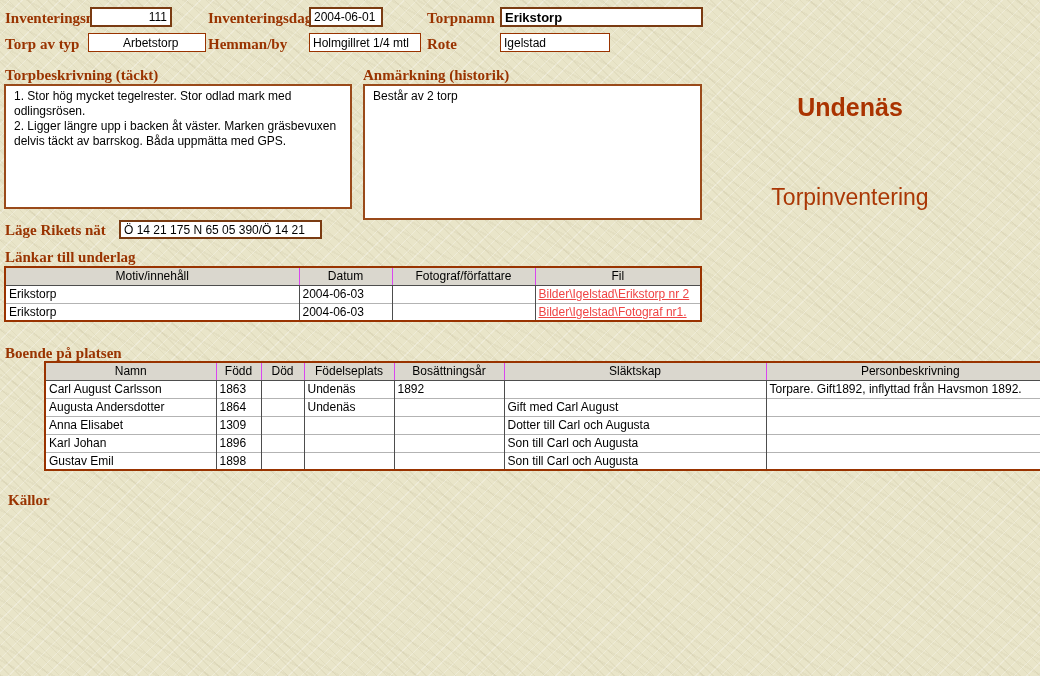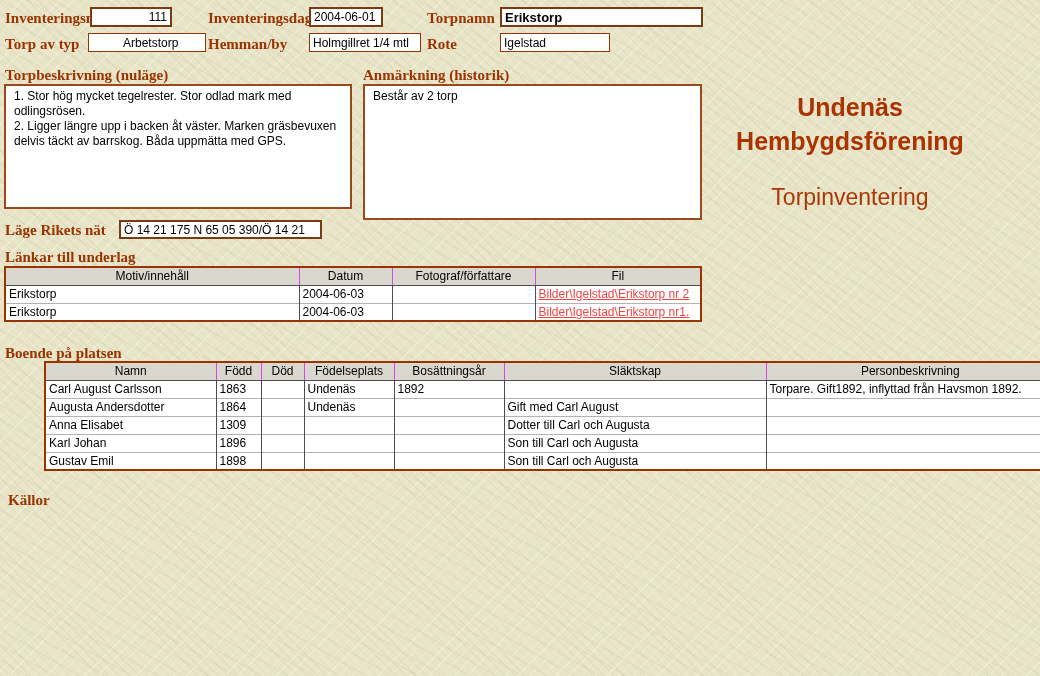--- a/index.html
+++ b/index.html
@@ -118,32 +118,31 @@
 
   <div class="lbl" style="left:5px; top:36px;">Torp av typ</div>
   <input class="fieldbox thin" style="left: 88px; top: 33px; width: 118px; padding-left: 34px;" value="Arbetstorp">
 
   <div class="lbl" style="left:208px; top:36px;">Hemman/by</div>
   <input class="fieldbox thin" style="left: 309px; top: 33px; width: 112px;" value="Holmgillret 1/4 mtl">
 
   <div class="lbl" style="left:427px; top:36px;">Rote</div>
   <input class="fieldbox thin" style="left: 500px; top: 33px; width: 110px;" value="Igelstad">
 
-  <div class="lbl" style="left:5px; top:67px;">Torpbeskrivning (nuläge)</div>
+  <div class="lbl" style="left:5px; top:67px;">Torpbeskrivning (täckt)</div>
   <div class="lbl" style="left:363px; top:67px;">Anmärkning (historik)</div>
 
   <textarea class="textbox" style="left: 4px; top: 84px; width: 348px; height: 125px;">1. Stor hög mycket tegelrester. Stor odlad mark med
 odlingsrösen.
 2. Ligger längre upp i backen åt väster. Marken gräsbevuxen
 delvis täckt av barrskog. Båda uppmätta med GPS.</textarea>
   <textarea class="textbox" style="left: 363px; top: 84px; width: 339px; height: 136px;">Består av 2 torp</textarea>
 
   <div class="title-block">
     <div class="title-line">Undenäs</div>
-    <div class="title-line">Hembygdsförening</div>
   </div>
   <div class="subtitle">Torpinventering</div>
 
   <div class="lbl" style="left:5px; top:222px;">Läge Rikets nät</div>
   <input class="fieldbox" style="left: 119px; top: 220px; width: 203px; height: 19px; line-height: 14px;" value="Ö 14 21 175 N 65 05 390/Ö 14 21">
 
   <div class="lbl" style="left:5px; top:249px;">Länkar till underlag</div>
 
   <table class="grid" style="left:4px; top:266px; width:696px;">
     <colgroup>
@@ -164,21 +163,21 @@
       <tr>
         <td>Erikstorp</td>
         <td>2004-06-03</td>
         <td></td>
         <td><a href="#" class="filelink">Bilder\Igelstad\Erikstorp nr 2</a></td>
       </tr>
       <tr>
         <td>Erikstorp</td>
         <td>2004-06-03</td>
         <td></td>
-        <td><a href="#" class="filelink">Bilder\Igelstad\Erikstorp nr1.</a></td>
+        <td><a href="#" class="filelink">Bilder\Igelstad\Fotograf nr1.</a></td>
       </tr>
     </tbody>
   </table>
 
   <div class="lbl" style="left:5px; top:345px;">Boende på platsen</div>
 
   <table class="grid" style="left:4px; top:361px; width:1010px;margin-left:40px;">
     <colgroup>
       <col style="width:171px">
         <col style="width:45px">

